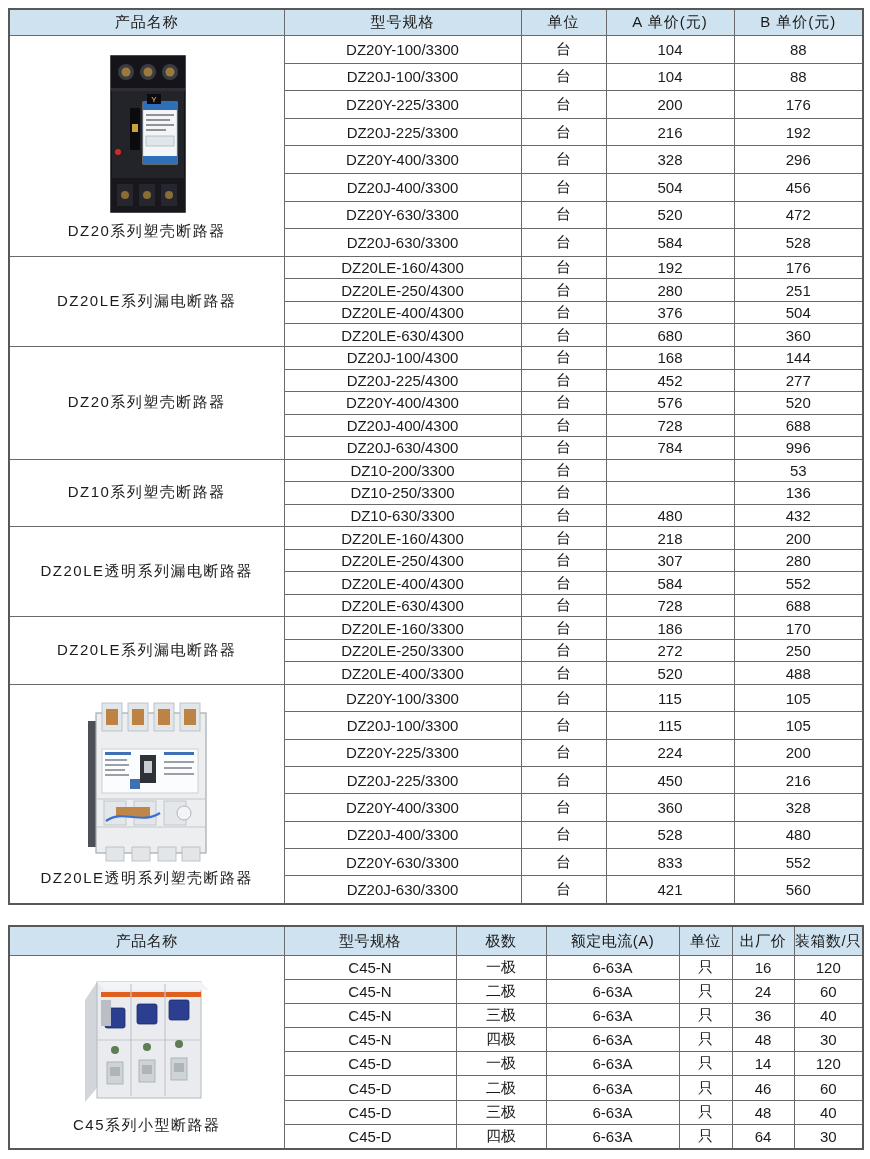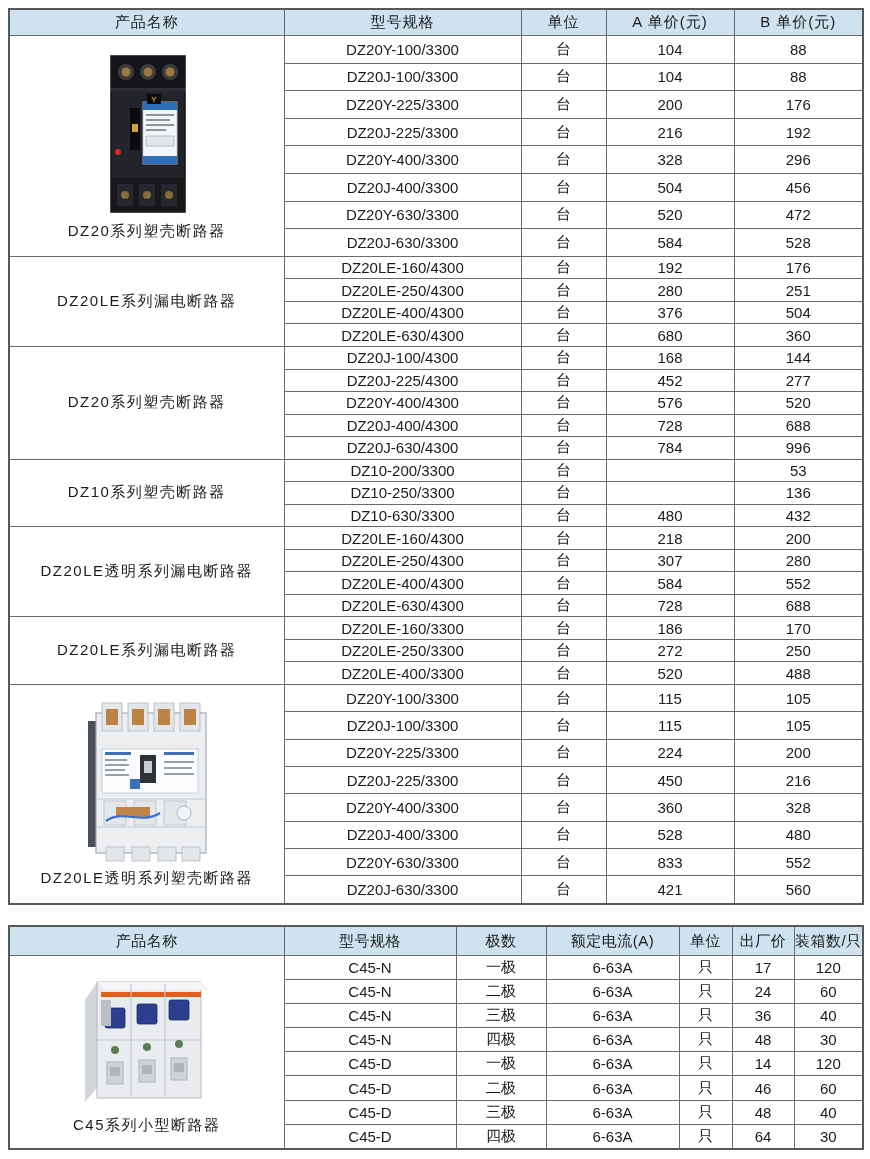--- a/index.html
+++ b/index.html
@@ -472,21 +472,21 @@
       </g>
     </svg>
   </div>
 <div class="product-label">C45系列小型断路器</div>
             </div>
           </td>
           <td class="num">C45-N</td>
           <td class="num">一极</td>
           <td class="num">6-63A</td>
           <td class="num">只</td>
-          <td class="num">17</td>
+          <td class="num">16</td>
           <td class="num">120</td>
         </tr>
         <tr>
           <td class="num">C45-N</td>
           <td class="num">二极</td>
           <td class="num">6-63A</td>
           <td class="num">只</td>
           <td class="num">24</td>
           <td class="num">60</td>
         </tr>

